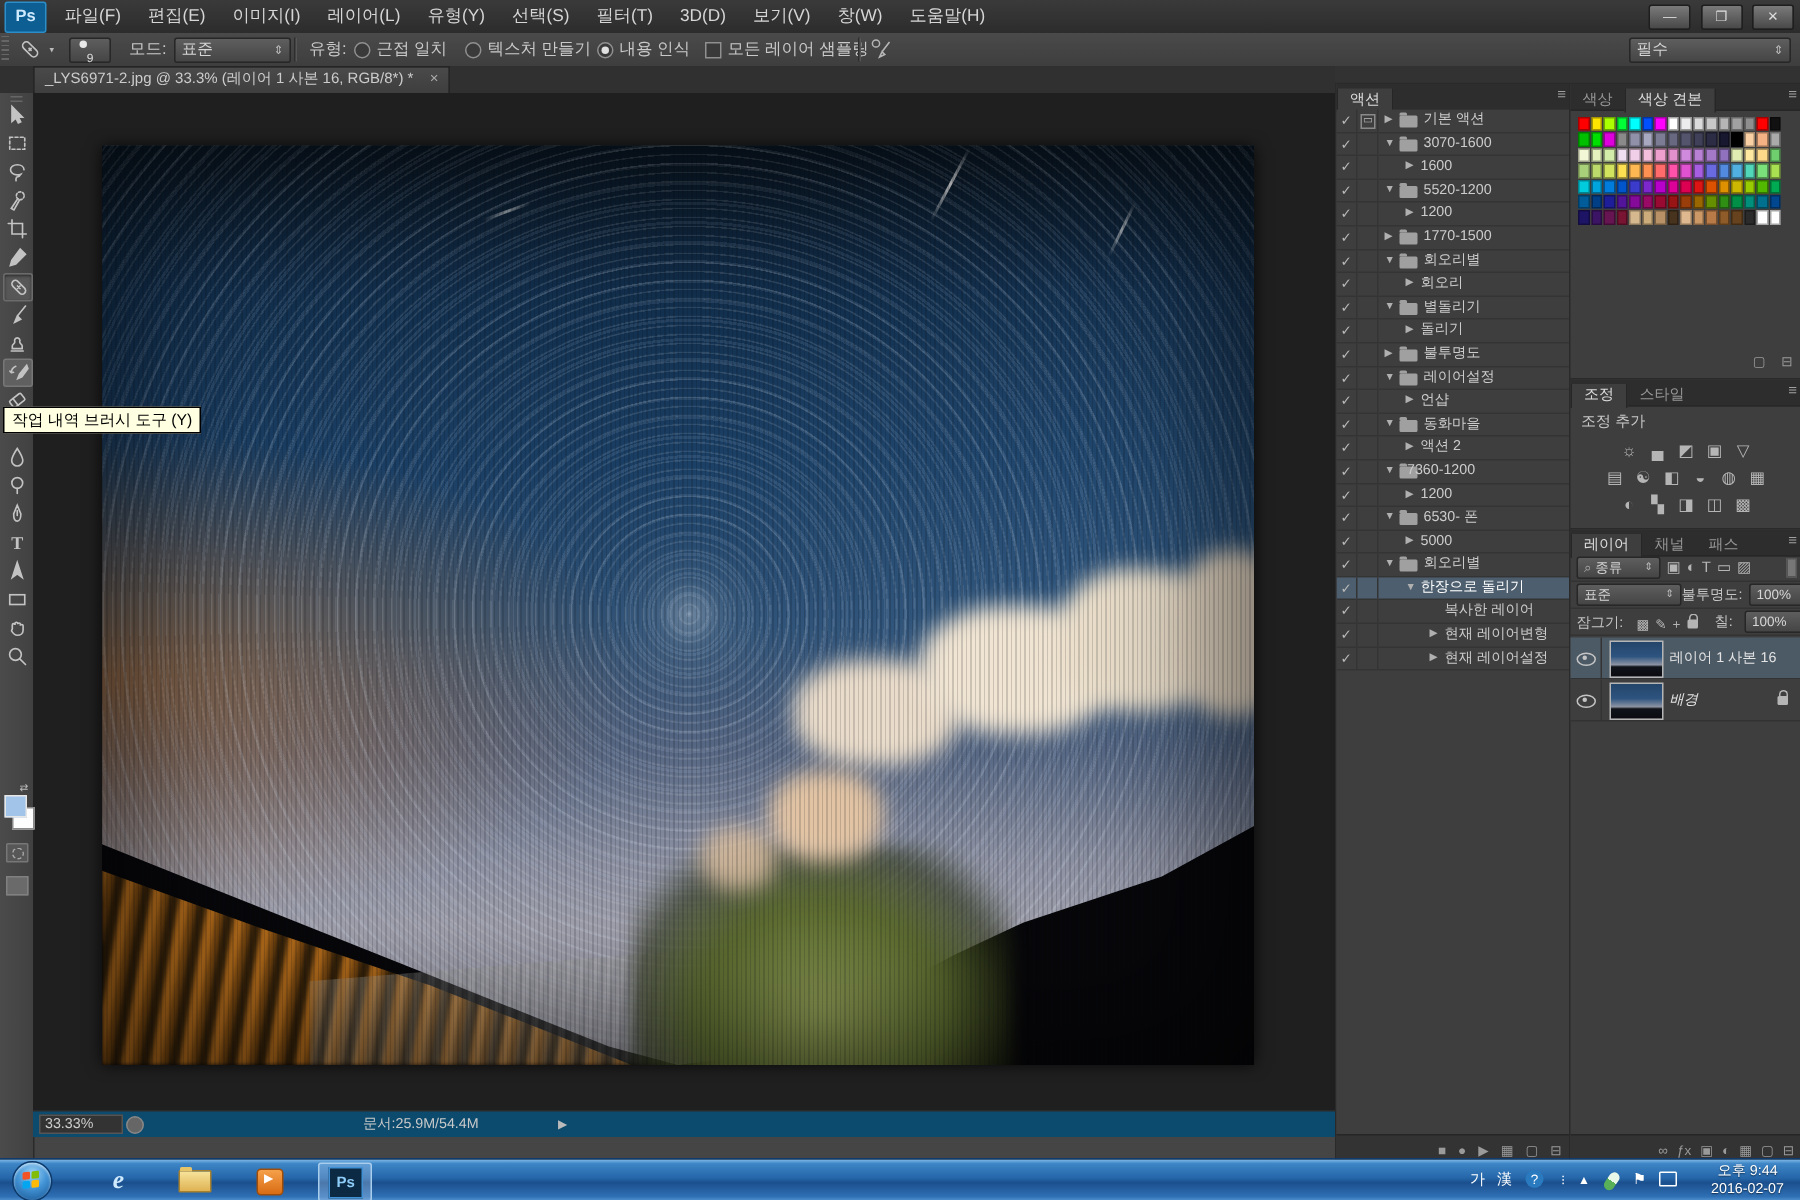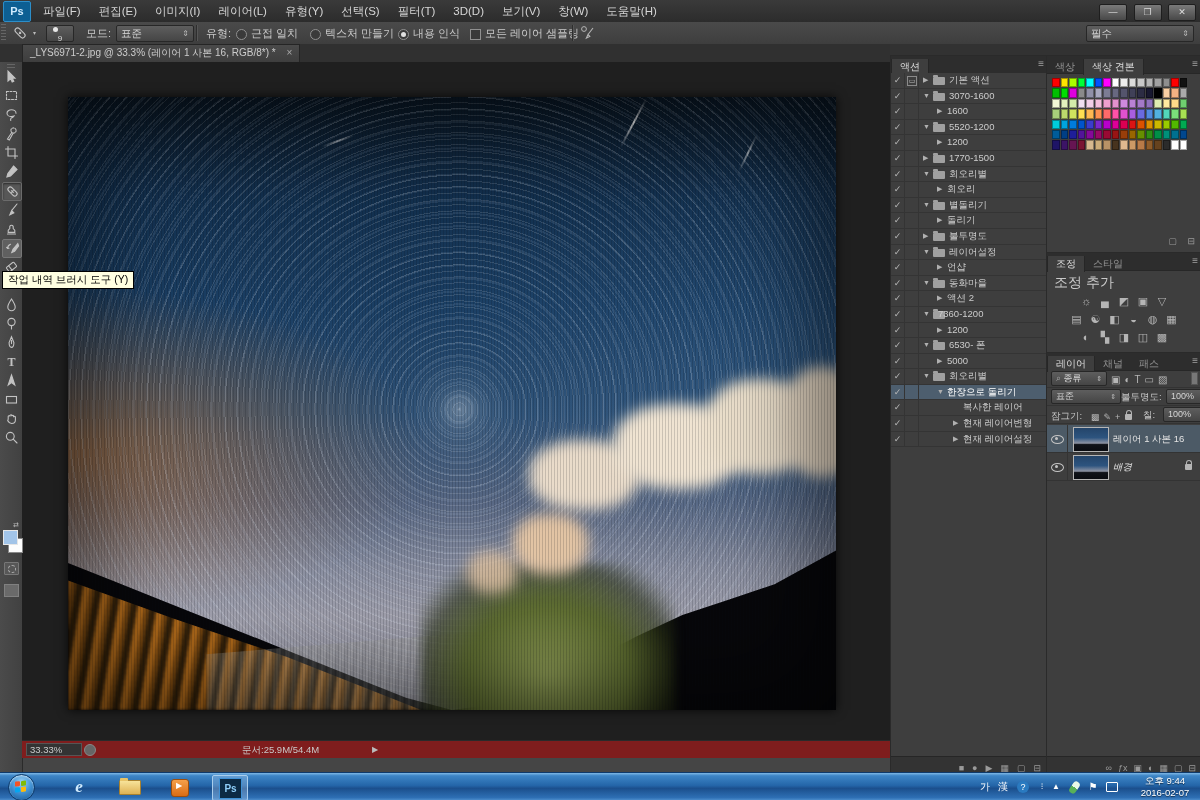--- a/index.html
+++ b/index.html
@@ -107,21 +107,21 @@
   .fico{display:inline-block;color:#9a9a9a;font-size:9px;line-height:16px;margin-left:8px;}
 
   
   #swpanel{left:1046px;top:55px;width:154px;height:197px;}
   #swgrid{position:absolute;left:5px;top:22px;width:135px;display:grid;grid-template-columns:repeat(16,1fr);gap:1px;}
   .sw{height:7.4px;border:1px solid rgba(0,0,0,.35);}
   #swfooter{position:absolute;right:6px;bottom:4px;color:#9a9a9a;font-size:9px;}
 
   
   #adjpanel{left:1046px;top:252px;width:154px;height:100px;}
-  #adjlabel{position:absolute;left:7px;top:21px;font-size:14px;color:#c9c9c9;}
+  #adjlabel{position:absolute;left:7px;top:21px;font-size:10px;color:#c9c9c9;}
   .adjrow{position:absolute;left:0;width:100%;text-align:center;}
   .adjico{display:inline-block;width:15px;color:#b5b5b5;font-size:11px;margin:0 2px;}
 
   
   #laypanel{left:1046px;top:352px;width:154px;height:420px;}
   .lrow{position:absolute;left:0;right:0;height:17px;border-bottom:1px solid #333;}
   .lctl{font-size:9.5px;color:#c5c5c5;line-height:16px;}
   .lockico{display:inline-block;color:#b5b5b5;font-size:9px;margin:0 2px;vertical-align:middle;}
   .padlock{display:inline-block;position:relative;width:7px;height:6px;background:#b5b5b5;border-radius:1px;vertical-align:middle;margin:0 3px;}
   .padlock::before{content:"";position:absolute;top:-4px;left:1px;width:4px;height:4px;border:1px solid #b5b5b5;border-bottom:none;border-radius:3px 3px 0 0;}
@@ -129,21 +129,21 @@
   .layerrow.sel{background:#4c5a66;}
   .eyecol{position:absolute;left:0;top:0;width:20px;height:100%;border-right:1px solid #343434;}
   .eye{position:absolute;left:4px;top:10px;width:11px;height:7px;border:1px solid #c4c4c4;border-radius:50%;}
   .eye::after{content:"";position:absolute;left:3px;top:1px;width:3px;height:3px;border-radius:50%;background:#c4c4c4;}
   .lthumb{position:absolute;left:26px;top:2px;width:34px;height:23px;border:1px solid #b5b5b5;
     background:linear-gradient(180deg,#24456a 0%,#2d547f 42%,#8d93a3 66%,#101319 72%,#0a0c11 100%);}
   .lname{position:absolute;left:66px;top:0;font-size:9.5px;color:#e3e3e3;line-height:27px;white-space:nowrap;}
   #layfooter{position:absolute;left:0;bottom:0;right:0;height:16px;background:#333;border-top:1px solid #262626;text-align:right;padding-right:5px;}
 
   
-  #statusbar{left:22px;top:740px;width:868px;height:17px;background:#7f1d1d;border-top:1px solid #2a2a2a;}
+  #statusbar{left:22px;top:740px;width:868px;height:17px;background:#0c4a6e;border-top:1px solid #2a2a2a;}
   #zoombox{left:4px;top:2px;width:48px;height:11px;background:#333;border:1px solid #555;color:#ccc;font-size:9.5px;line-height:11px;padding:0 3px;}
   #statusdoc{left:220px;top:0;font-size:9.5px;color:#c9c9c9;line-height:17px;}
   #statusarrow{left:350px;top:0;font-size:8px;color:#bbb;line-height:17px;}
   #statusicon{left:62px;top:3px;width:10px;height:10px;border-radius:50%;background:#666;border:1px solid #888;}
   #bottomtabs{left:0;top:757px;width:890px;height:15px;background:#2e2e2e;}
   .btab{display:inline-block;height:15px;line-height:15px;padding:0 10px;font-size:9.5px;}
   .btab.active{background:#3f3f3f;color:#c9c9c9;}
   .btab.inactive{color:#8a8a8a;}
 
   

